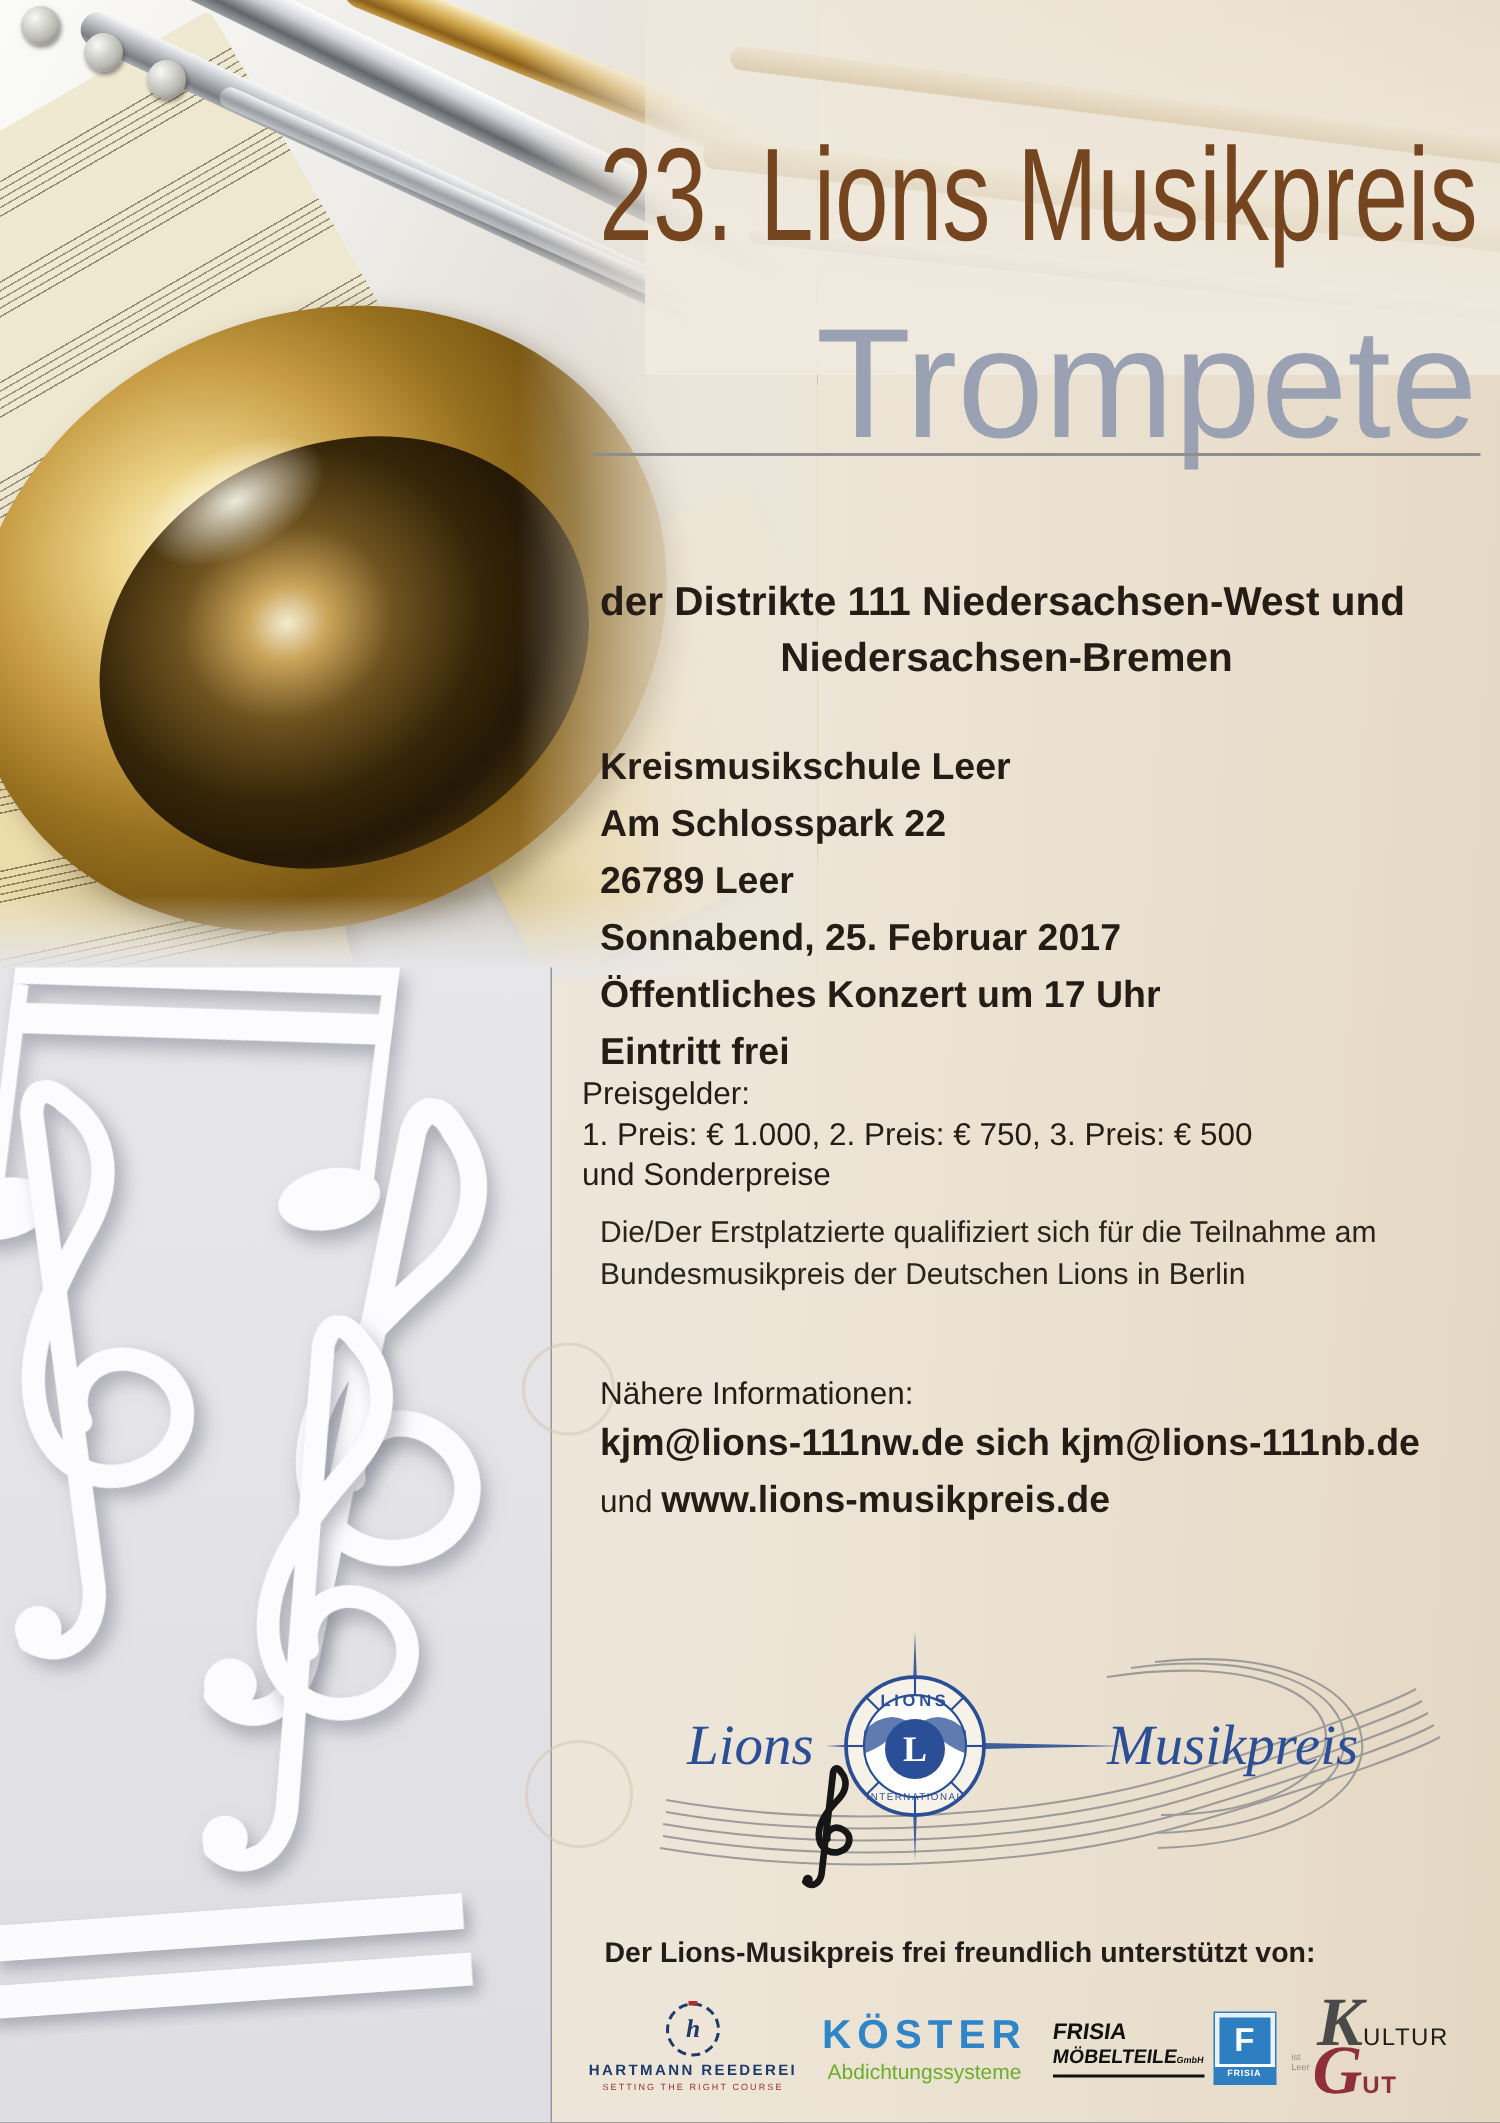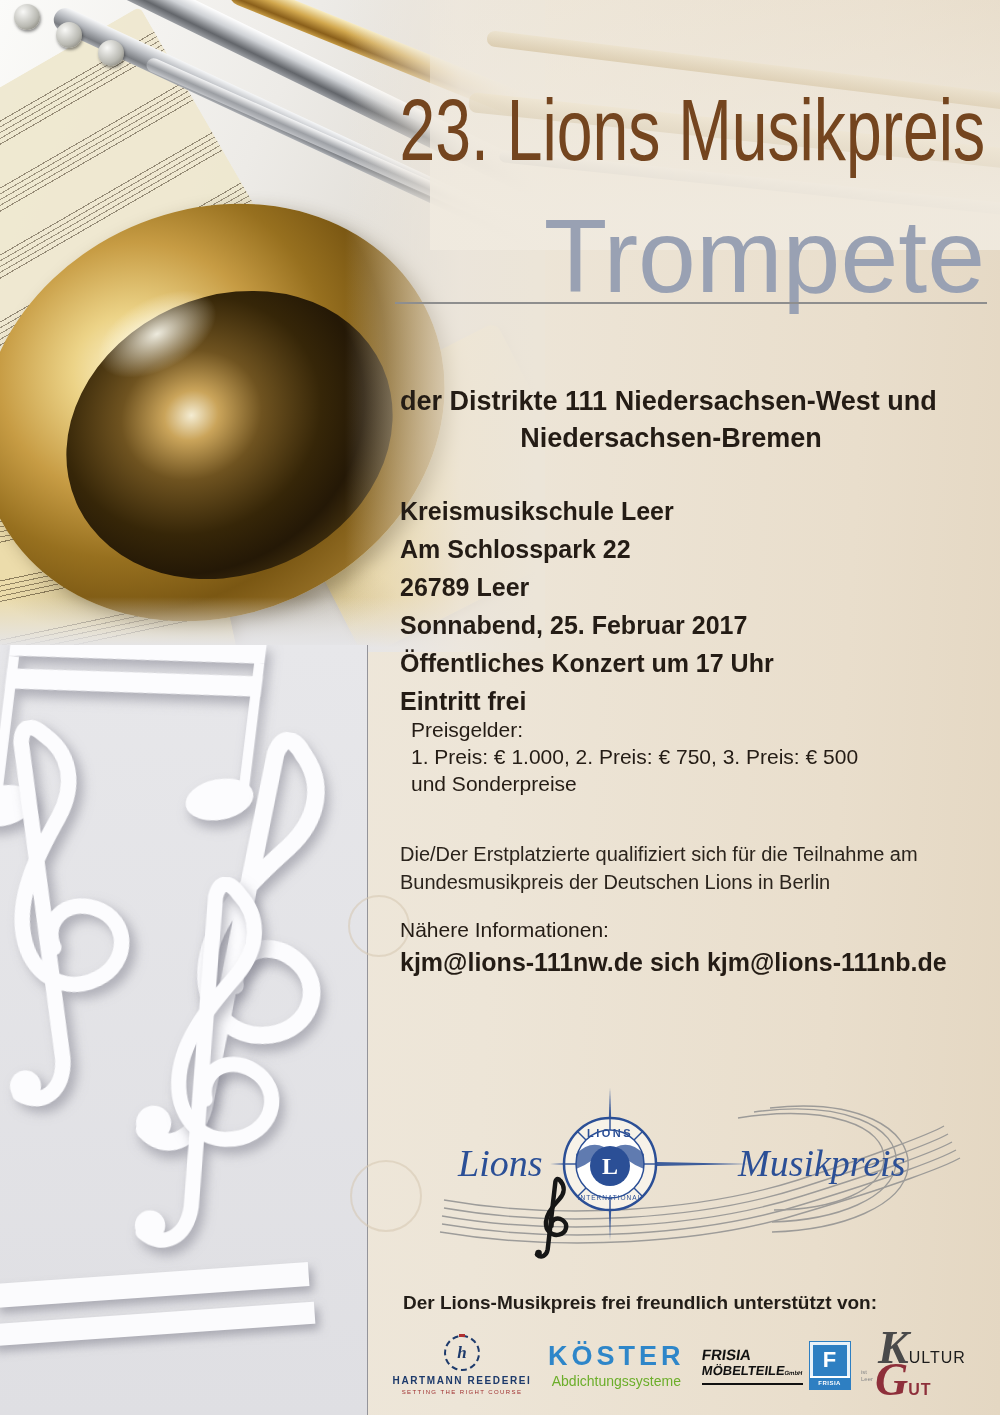--- a/index.html
+++ b/index.html
@@ -76,22 +76,22 @@
     font-size:88px;line-height:1;color:#74451f;transform:scaleX(.73);transform-origin:right center;}
   .subtitle{position:absolute;right:15px;top:204px;z-index:3;white-space:nowrap;
     font-size:104px;line-height:1;color:#99a1b3;}
   .rule{position:absolute;left:395px;top:302px;width:592px;height:2px;background:#8e8e8e;z-index:3;}
   
   .txt{position:absolute;z-index:3;color:#241c15;}
   .districts{left:400px;top:383px;width:542px;font-size:27px;font-weight:700;line-height:37px;}
   .districts .l2{text-align:center;}
   .venue{left:400px;top:492px;font-size:25px;font-weight:700;line-height:38px;}
   .event{left:400px;top:606px;font-size:25px;font-weight:700;line-height:38px;}
-  .prizes{left:411px;top:716px;font-size:21px;line-height:27px;}
-  .qual{left:400px;top:808px;font-size:20px;line-height:28px;color:#2b241d;margin-top:32px;}
+  .prizes{left:388px;top:716px;font-size:21px;line-height:27px;}
+  .qual{left:400px;top:808px;font-size:20px;line-height:28px;color:#2b241d;}
   .info-h{left:400px;top:918px;font-size:21px;}
   .emails{left:400px;top:948px;font-size:25px;font-weight:700;}
   .webline{left:400px;top:986px;font-size:21px;}
   .webline b{font-size:25px;font-weight:700;}
   
   .logo{position:absolute;left:438px;top:1082px;z-index:3;}
   
   .support-h{position:absolute;left:380px;top:1292px;width:520px;text-align:center;
     font-size:19px;font-weight:700;color:#221d18;z-index:3;}
   .sponsors{position:absolute;left:392px;top:1322px;width:578px;height:86px;display:flex;
@@ -217,20 +217,21 @@
     <div>und Sonderpreise</div>
   </div>
 
   <div class="txt qual">
     <div>Die/Der Erstplatzierte qualifiziert sich für die Teilnahme am</div>
     <div>Bundesmusikpreis der Deutschen Lions in Berlin</div>
   </div>
 
   <div class="txt info-h">Nähere Informationen:</div>
   <div class="txt emails">kjm@lions-111nw.de sich kjm@lions-111nb.de</div>
+  <div class="txt webline"><span>und </span><b>www.lions-musikpreis.de</b></div>
 
   <div class="logo">
     <svg width="530" height="192" viewBox="0 0 530 192">
 
       <g stroke="#909090" stroke-width="1.4" fill="none" opacity=".85">
         <path d="M6 118 C120 138 260 130 360 98 C440 72 492 52 506 44"></path>
         <path d="M6 126 C120 146 262 138 362 106 C444 80 496 60 510 52"></path>
         <path d="M4 134 C120 154 264 146 364 114 C448 88 500 68 514 60"></path>
         <path d="M4 142 C122 162 266 154 366 122 C452 96 504 76 518 68"></path>
         <path d="M2 150 C122 170 268 162 368 130 C456 104 508 84 522 76"></path>

